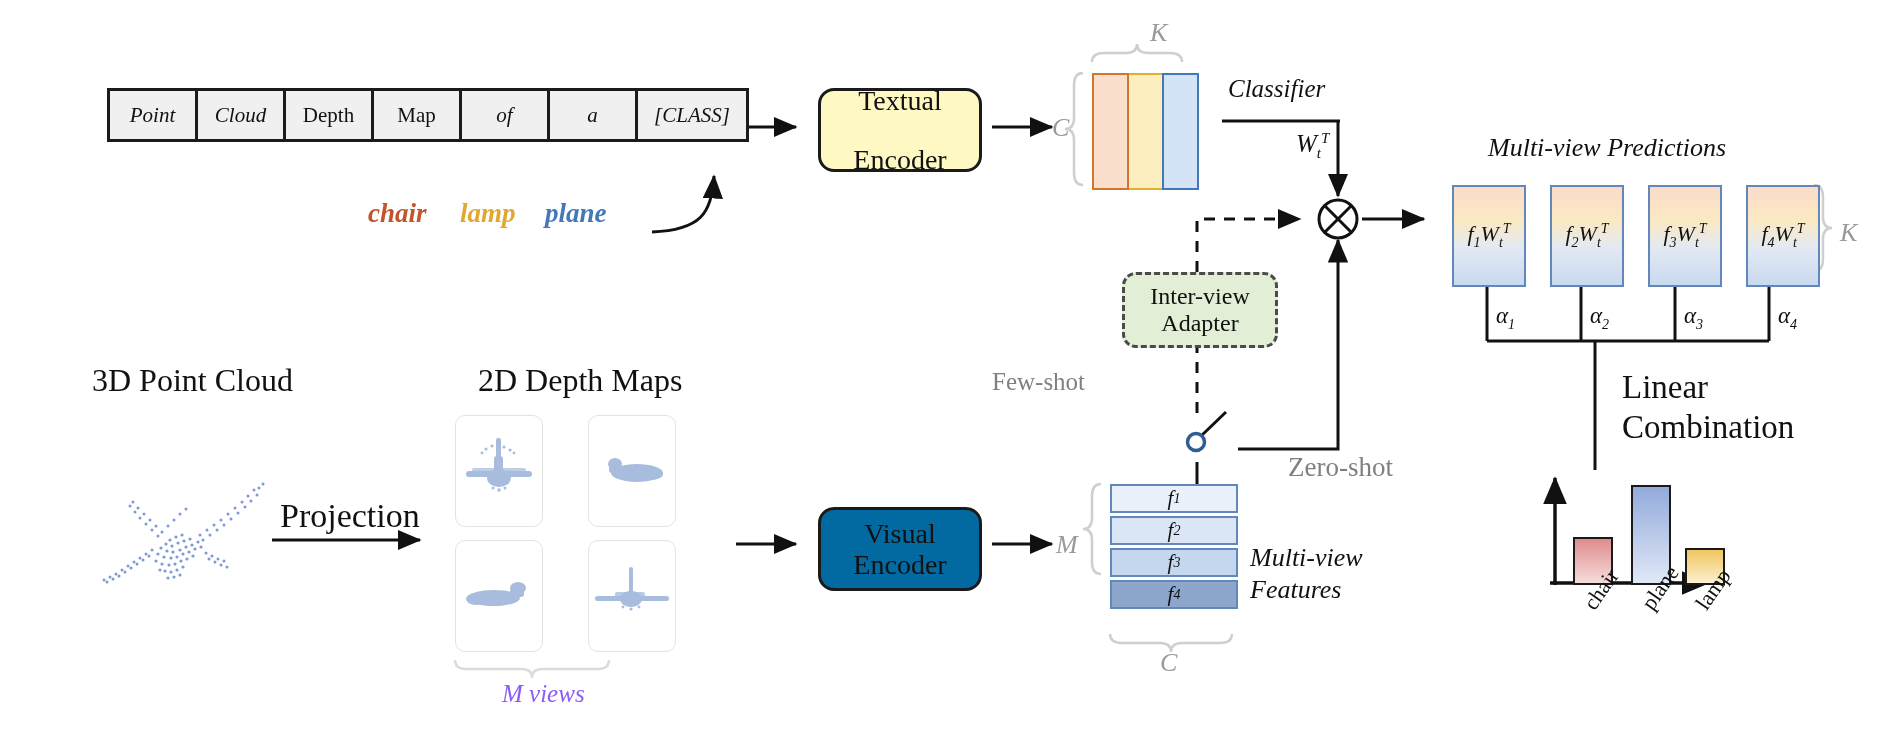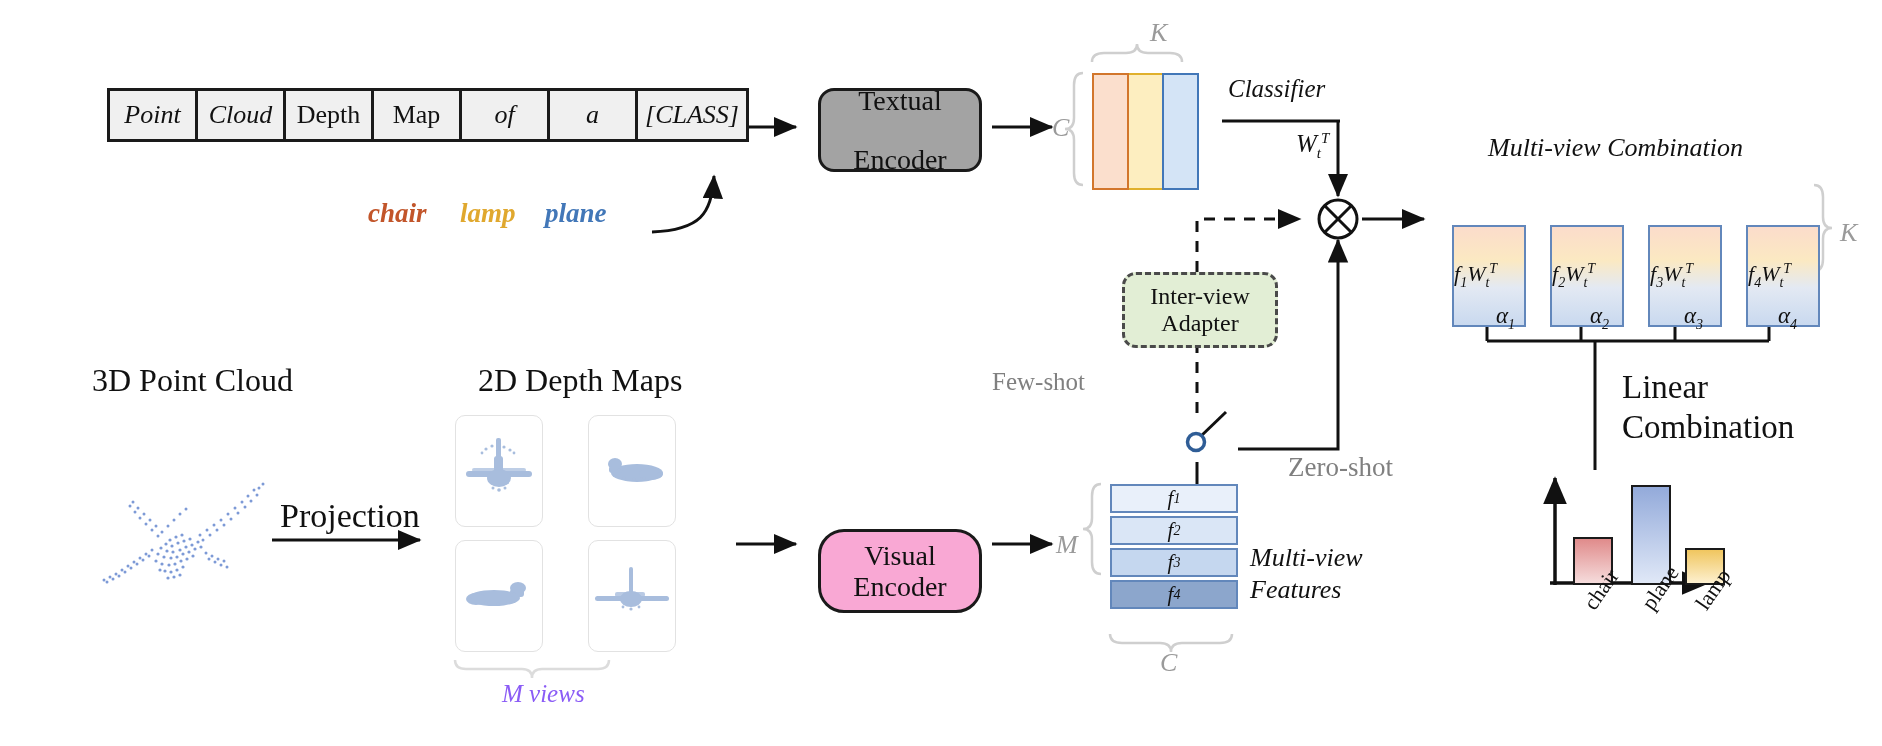--- a/index.html
+++ b/index.html
@@ -6,31 +6,31 @@
   body{width:1882px;height:746px;position:relative;overflow:hidden;
        font-family:"Liberation Serif", serif;color:#111;}
   .abs{position:absolute;}
   .it{font-style:italic;}
   .gray{color:#9a9a9a;}
   .dgray{color:#808080;}
 
   
   #prompt-row{left:107px;top:88px;display:flex;border:3px solid #1a1a1a;background:#f0f0f0;}
   #prompt-row .tok{border-right:3px solid #1a1a1a;background:#f0f0f0;
-      display:flex;align-items:center;justify-content:center;height:48px;font-size:26px;}
+      display:flex;align-items:center;justify-content:center;height:48px;font-size:21px;}
   #prompt-row .tok:last-child{border-right:none;}
 
   
   .cls{font-size:27px;font-style:italic;font-weight:600;}
 
   
   .encbox{display:flex;flex-direction:column;align-items:center;justify-content:center;
       border:3px solid #1a1a1a;border-radius:16px;font-size:28px;line-height:1.12;text-align:center;}
-  #textual-encoder{left:818px;top:88px;width:158px;height:78px;background:#a3a3a3;gap:27px;}
-  #visual-encoder{left:818px;top:529px;width:158px;height:78px;background:#f9a8d4;border-radius:26px;}
+  #textual-encoder{left:818px;top:88px;width:158px;height:78px;background:#fef9c3;gap:27px;}
+  #visual-encoder{left:818px;top:507px;width:158px;height:78px;background:#0369a1;}
 
   
   #inter-view-adapter{left:1122px;top:272px;width:150px;height:70px;background:#e2eed5;
       border:3px dashed #4a4a4a;border-radius:14px;display:flex;flex-direction:column;
       align-items:center;justify-content:center;font-size:24px;line-height:1.14;text-align:center;}
 
   
   #classifier-matrix{left:1092px;top:73px;display:flex;height:113px;}
   #classifier-matrix .col{width:33px;height:113px;}
   .col-chair{background:#fbdfcd;border:2px solid #d2762c;}
@@ -39,21 +39,21 @@
 
   
   #feature-stack{left:1110px;top:484px;display:flex;flex-direction:column;gap:3px;}
   #feature-stack .frow{width:124px;height:25px;display:flex;align-items:center;
       justify-content:center;font-size:21px;border:2px solid #6287bb;}
 
   
   #prediction-row{left:1452px;top:185px;display:flex;gap:24px;}
   .predbox{width:70px;height:98px;border:2px solid #6287bb;
       background:linear-gradient(180deg,#fbdccb 0%,#fbe9c2 34%,#e3e9f3 62%,#c9d9ef 100%);
-      display:flex;align-items:center;font-size:22px;margin-top:40px;}
+      display:flex;align-items:center;justify-content:center;font-size:22px;}
 
   
   .bar{position:absolute;bottom:0;border:2px solid #1a1a1a;}
   .barlabel{position:absolute;font-size:22px;transform:rotate(-55deg);transform-origin:left top;white-space:nowrap;}
 
   
   .tile{position:absolute;width:86px;height:110px;border:1.5px solid #e2e2e2;border-radius:10px;background:#fff;}
   svg{position:absolute;left:0;top:0;overflow:visible;pointer-events:none;}
 </style>
 </head>
@@ -174,21 +174,21 @@
 </div>
 
 <div class="abs" id="inter-view-adapter">
   <div>Inter-view</div>
   <div>Adapter</div>
 </div>
 
 <div class="abs dgray" style="left:992px;top:368px;font-size:25px">Few-shot</div>
 <div class="abs dgray" style="left:1288px;top:452px;font-size:27px">Zero-shot</div>
 
-<div class="abs it" style="left:1488px;top:133px;font-size:26px">Multi-view Combination</div>
+<div class="abs it" style="left:1488px;top:133px;font-size:26px">Multi-view Predictions</div>
 
 <div class="abs" id="prediction-row">
   <div class="predbox">
     <span class="it"><span>f</span><sub style="font-size:14px">1</sub><span>W</span><sub style="font-size:14px">t</sub><sup style="font-size:14px">T</sup></span>
   </div>
   <div class="predbox">
     <span class="it"><span>f</span><sub style="font-size:14px">2</sub><span>W</span><sub style="font-size:14px">t</sub><sup style="font-size:14px">T</sup></span>
   </div>
   <div class="predbox">
     <span class="it"><span>f</span><sub style="font-size:14px">3</sub><span>W</span><sub style="font-size:14px">t</sub><sup style="font-size:14px">T</sup></span>

